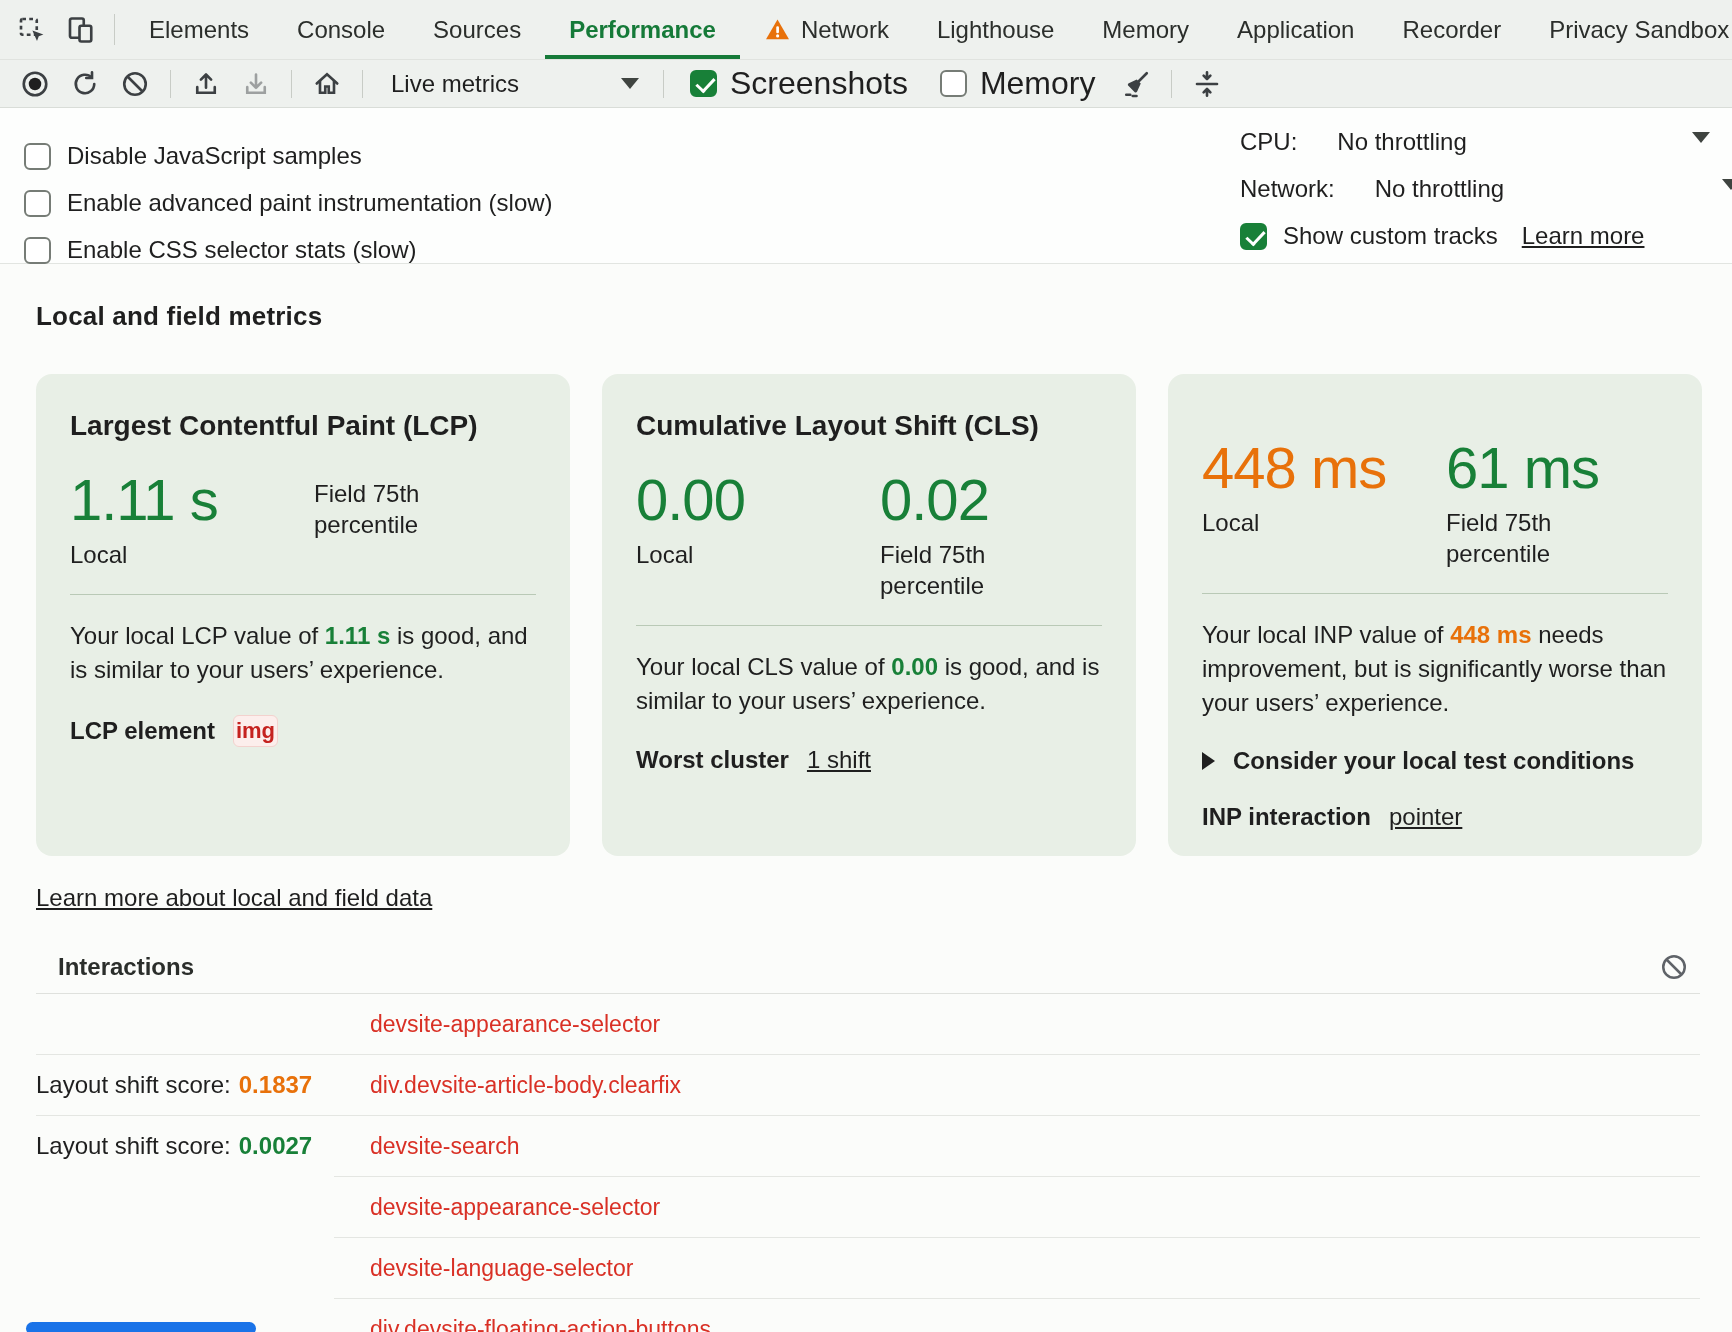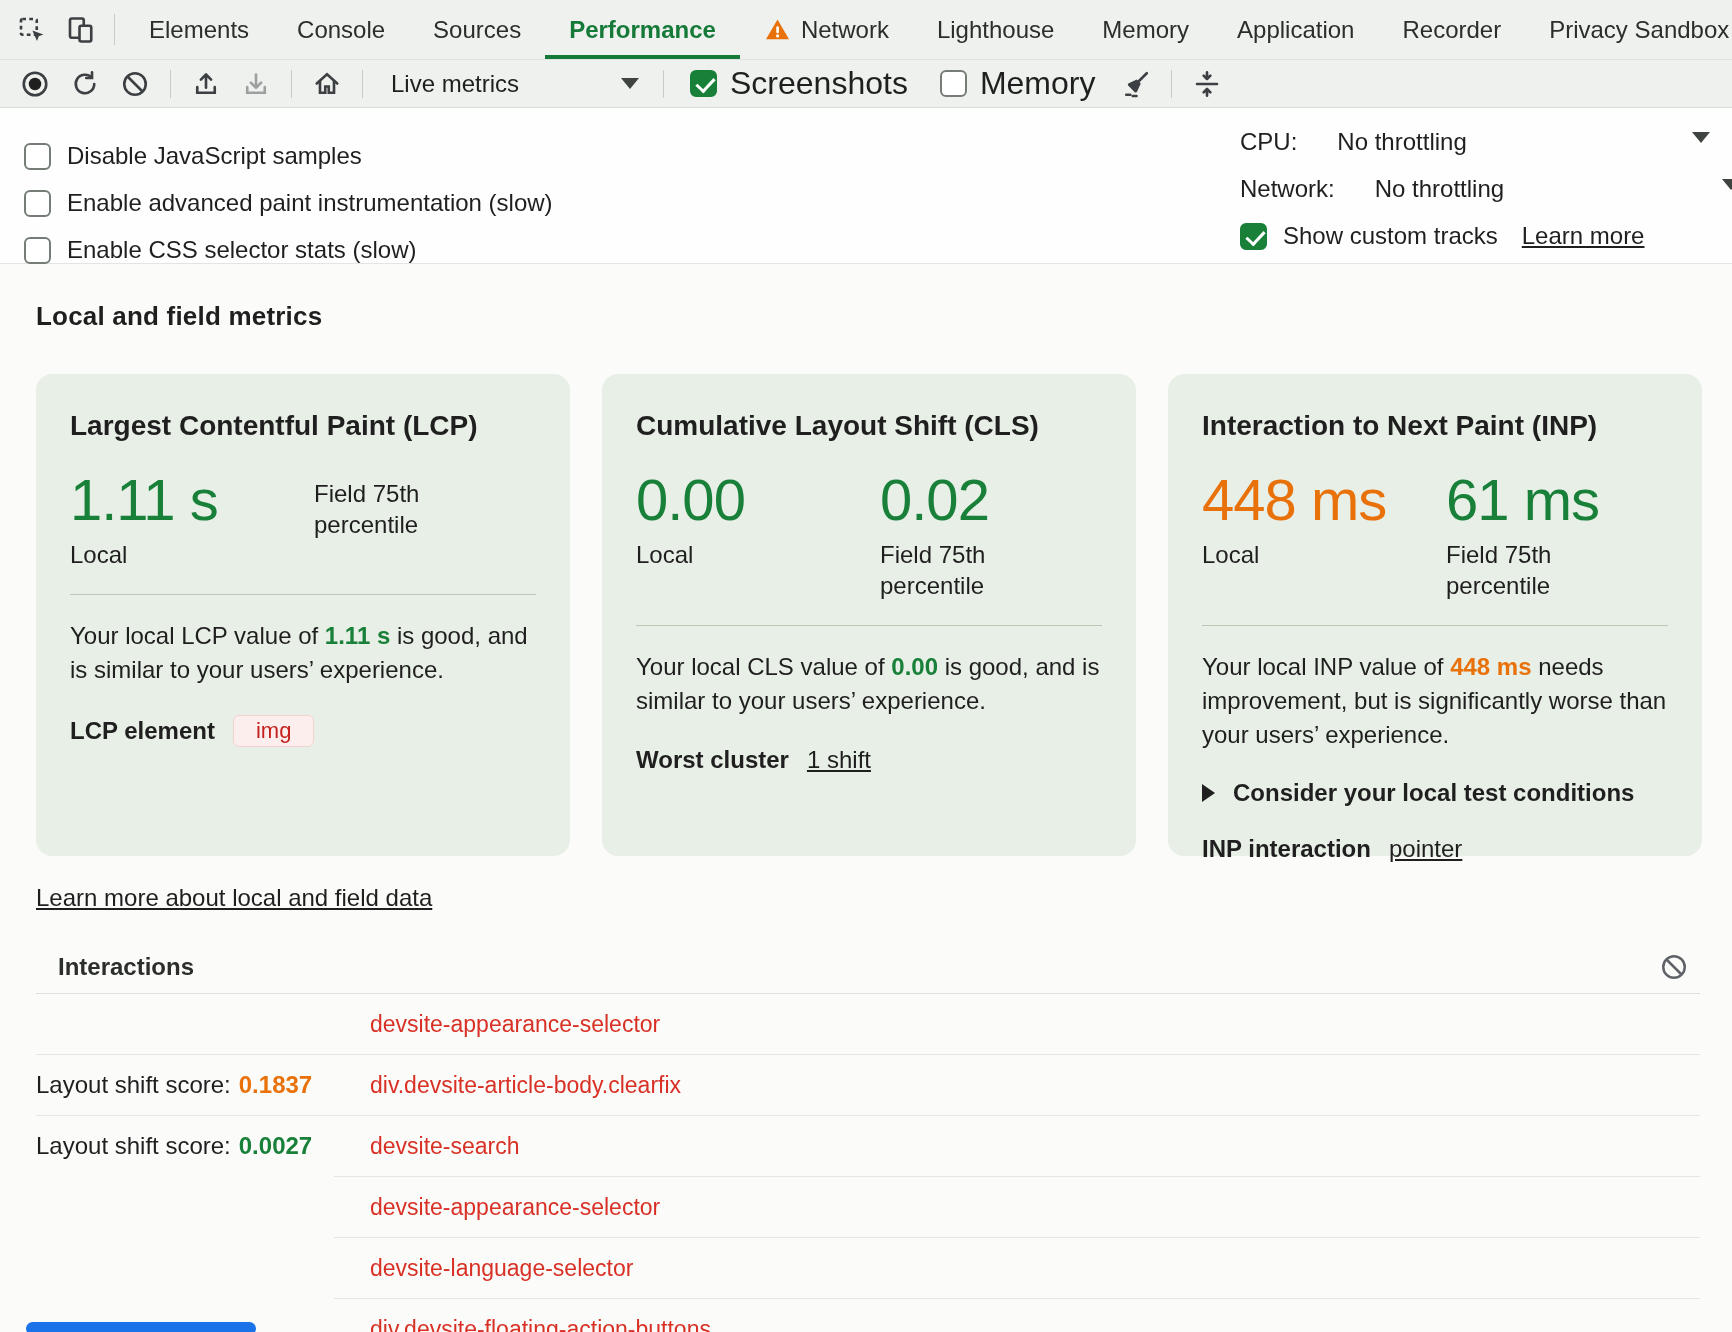--- a/index.html
+++ b/index.html
@@ -50,21 +50,21 @@
   .value-num { font-size:58px; line-height:1.05; color:#188038; letter-spacing:-1px; }
   .value-num.orange { color:#e8710a; }
   .value-label { font-size:24px; margin-top:8px; line-height:1.3; max-width:160px; }
   .card-divider { border-top:1px solid #b9c9b6; margin-top:24px; }
   .card-desc { font-size:24px; line-height:1.42; margin-top:24px; }
   .dv { font-weight:600; }
   .dv.green { color:#188038; }
   .dv.orange { color:#e8710a; }
   .card-footer { display:flex; align-items:center; gap:18px; margin-top:28px; font-size:24px; font-weight:600; }
   .card-footer .link { font-weight:400; }
-  .badge { font-size:22px; font-weight:400; color:#c5221f; background:#fceeec; border:1px solid #f3d2ce; border-radius:6px; padding:2px 22px; }
+  .badge { font-size:22px; font-weight:700; color:#c5221f; background:#fceeec; border:1px solid #f3d2ce; border-radius:6px; padding:2px 2px; }
   .expander { display:flex; align-items:center; gap:18px; margin-top:26px; font-size:24px; font-weight:600; cursor:pointer; }
   .tri-right { width:0; height:0; border-top:9px solid transparent; border-bottom:9px solid transparent; border-left:13px solid #1f1f1f; flex:none; }
 
   .page-link { display:inline-block; margin-top:28px; font-size:24px; }
 
   
   .shift-tabs { display:flex; align-items:center; margin-top:28px; height:54px; border-bottom:1px solid #dfe1dd; }
   .shift-tab { height:100%; display:flex; align-items:center; padding:0 22px; font-size:24px; font-weight:600; color:#2b2e2b; cursor:pointer; }
   .shift-tab.selected { box-shadow: inset 0 -4px 0 #157a38; }
   .shift-tabs .icon-btn { margin-left:auto; margin-right:2px; }
@@ -286,21 +286,20 @@
         </div>
         <div class="card-divider"></div>
         <div class="card-desc"><span>Your local CLS value of </span><span class="dv green">0.00</span><span> is good, and is similar to your users’ experience.</span></div>
         <div class="card-footer">
           <span>Worst cluster</span>
           <span class="link">1 shift</span>
         </div>
       </div>
 
       <div class="card">
-        <div class="card-title">Interaction to Next Paint (INP)</div>
         <div class="values">
           <div class="value-block">
             <div class="value-num orange">448 ms</div>
             <div class="value-label">Local</div>
           </div>
           <div class="value-block">
             <div class="value-num">61 ms</div>
             <div class="value-label">Field 75th percentile</div>
           </div>
         </div>

